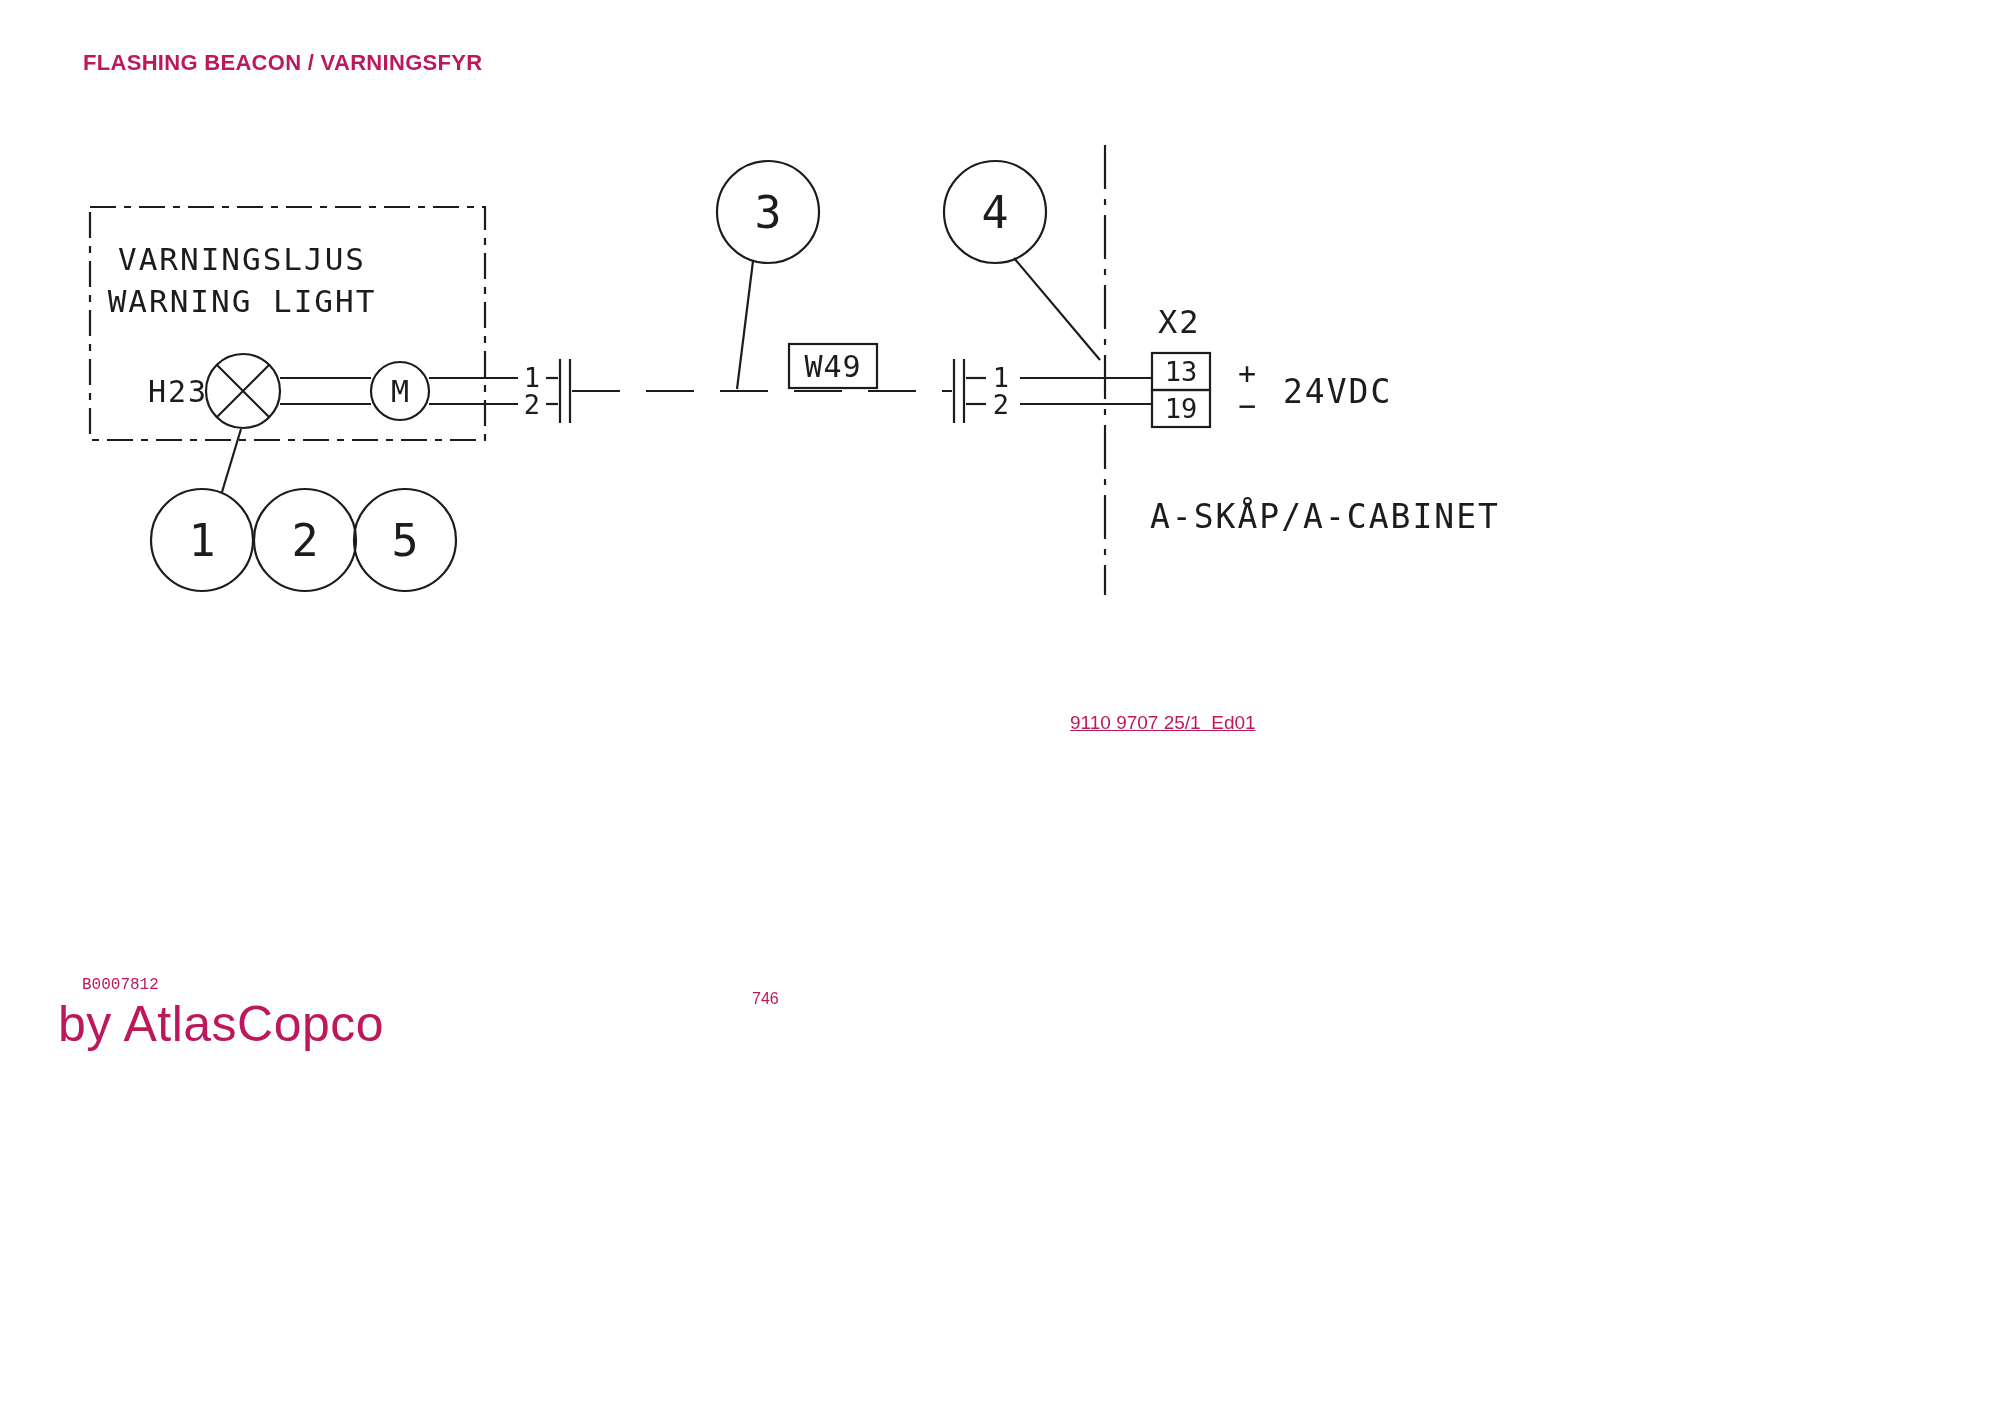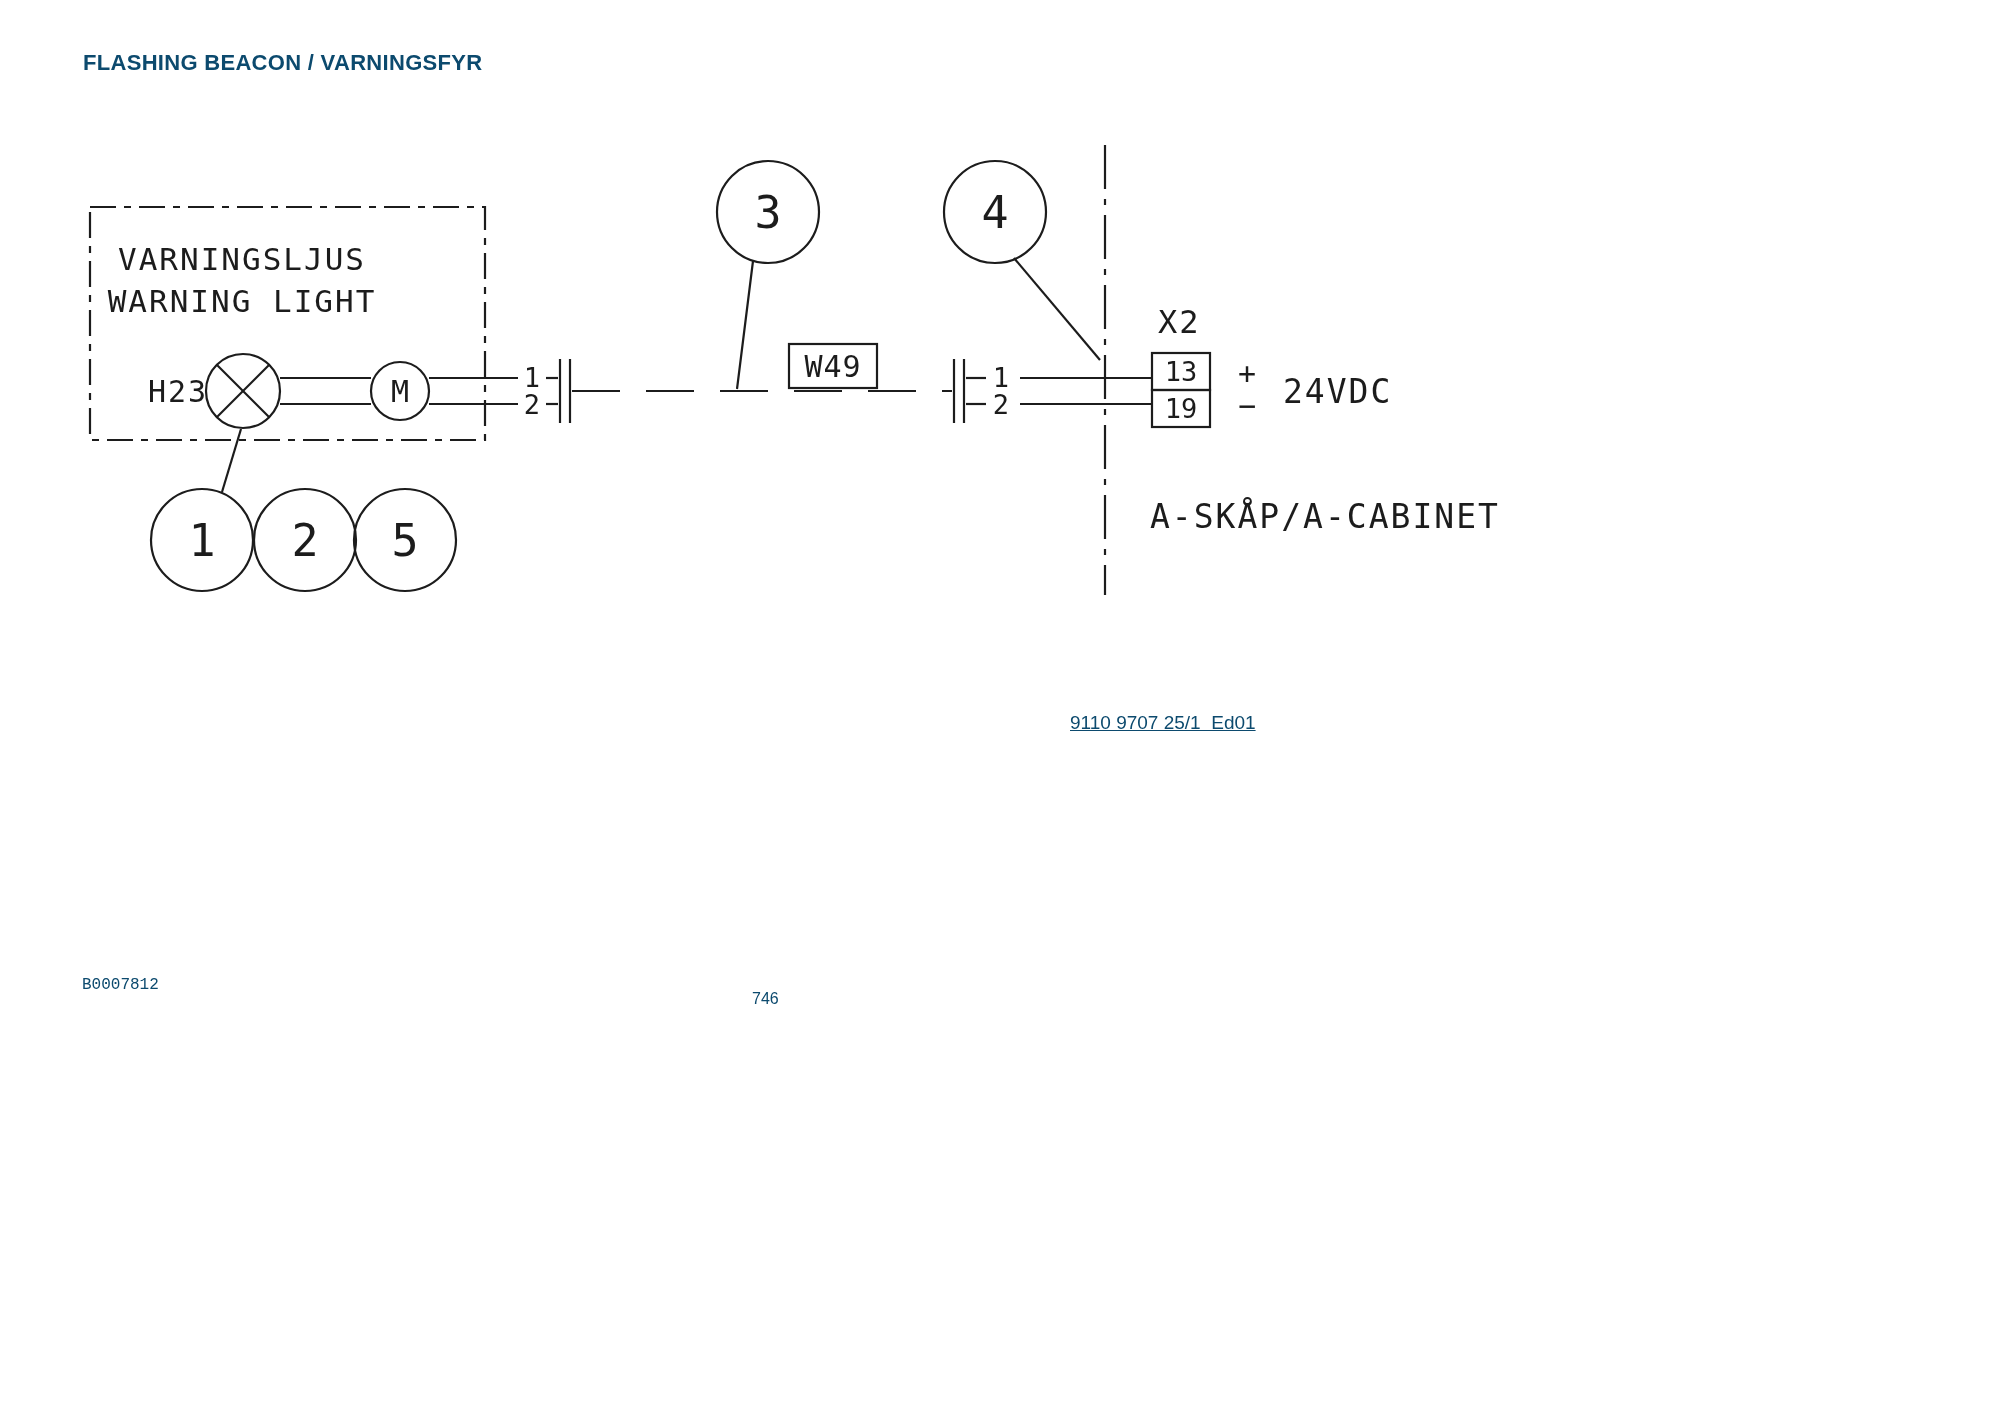--- a/index.html
+++ b/index.html
@@ -1,16 +1,16 @@
 <!DOCTYPE html>
 <html><head>
 <meta charset="utf-8">
 <style>
   html,body{margin:0;padding:0;background:#ffffff;}
-  .page{position:relative;width:1700px;height:1415px;background:#ffffff;color:#0c4a6e;
+  .page{position:relative;width:1700px;height:1415px;background:#ffffff;color:#be185d;
         font-family:"Liberation Sans",sans-serif;overflow:hidden;}
   .abs{position:absolute;}
   .title{left:83px;top:50px;font-size:22px;font-weight:bold;letter-spacing:0.3px;}
   .docnum{left:1070px;top:712px;font-size:19px;white-space:pre;text-decoration:underline;}
   .refcode{left:82px;top:976px;font-size:16px;font-family:Liberation Mono, monospace;}
   .pagenum{left:752px;top:990px;font-size:16px;}
   .brand{left:58px;top:995px;font-size:50px;letter-spacing:0.5px;}
   svg text{font-family:"DejaVu Sans Mono",monospace;fill:#1c1c1c;}
   .cad{letter-spacing:2px;}
 </style>
@@ -100,14 +100,15 @@
       <text x="305" y="556" font-size="45" text-anchor="middle">2</text>
       <text x="405" y="556" font-size="45" text-anchor="middle">5</text>
       <text x="768" y="228" font-size="45" text-anchor="middle">3</text>
       <text x="995" y="228" font-size="45" text-anchor="middle">4</text>
     </g>
   </svg>
 
   <div class="abs docnum">9110 9707 25/1  Ed01</div>
   <div class="abs refcode">B0007812</div>
   <div class="abs pagenum">746</div>
+  <div class="abs brand">by AtlasCopco</div>
 
 </div>
 
 </body></html>

